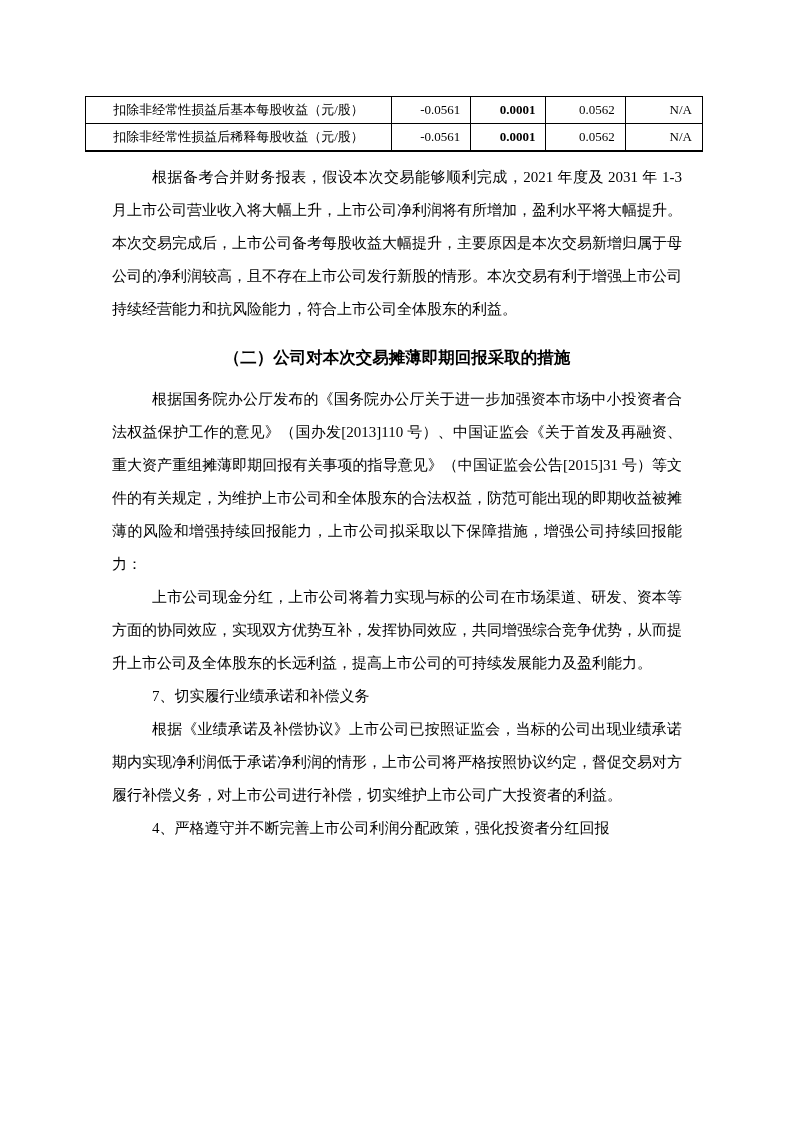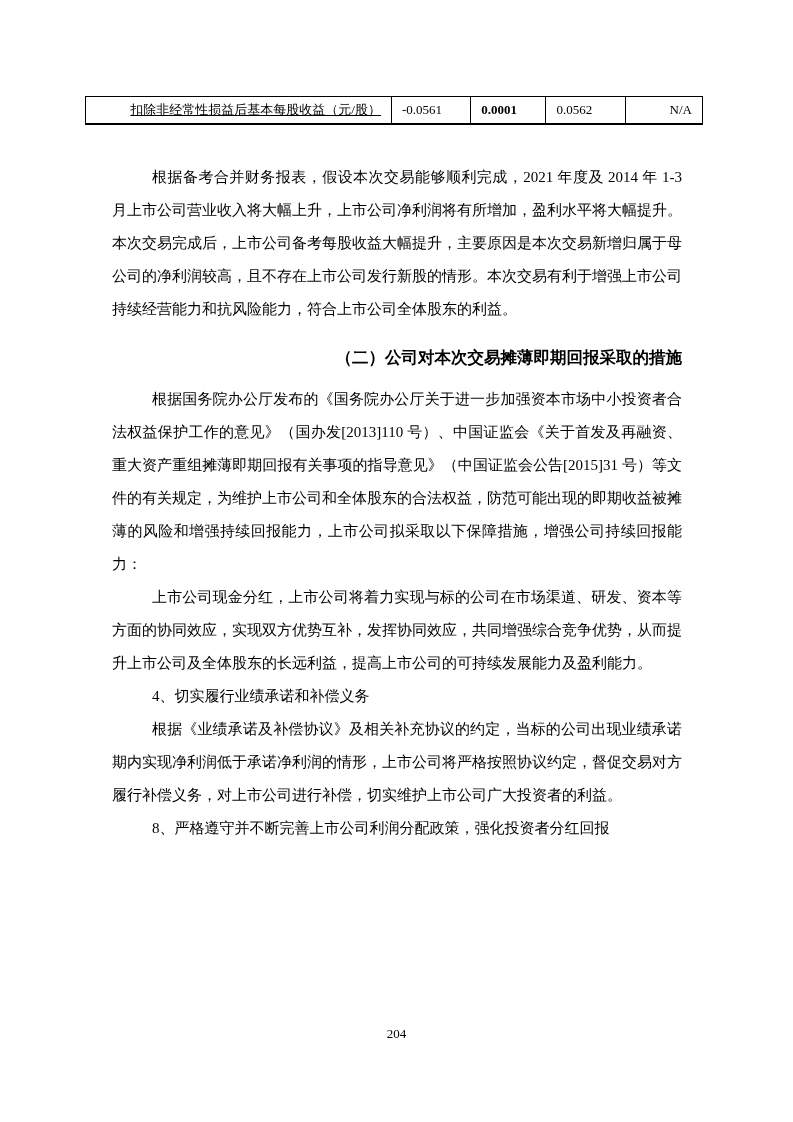--- a/index.html
+++ b/index.html
@@ -24,42 +24,42 @@
     font-size: 13px;
     color: #000;
   }
   table.eps-table td {
     border: 1px solid #000;
     height: 27px;
     padding: 2px 10px;
     vertical-align: middle;
   }
   table.eps-table tr:last-child td { border-bottom: 2px solid #000; }
-  td.cell-label { text-align: right; padding-left: 8px; width: 305px; text-decoration: underline; }
-  td.cell-num  { width: 79px; }
+  td.cell-label { text-align: center; padding-left: 8px; width: 305px; }
+  td.cell-num  { text-align: right; width: 79px; }
   td.cell-num3 { width: 75px; font-weight: bold; }
   td.cell-na   { text-align: right; width: 77px; }
 
   .content {
     position: absolute;
     top: 161px; left: 112px;
     width: 570px;
     font-size: 15px;
     line-height: 33px;
     text-align: justify;
   }
   p.para { text-indent: 40px; }
   p.item { text-indent: 40px; }
   h2.section-heading {
     font-family: "Liberation Sans", "DejaVu Sans", sans-serif;
     font-weight: 700;
     font-size: 16.5px;
     line-height: 33px;
     margin: 15px 0 9px 0;
-    text-align: right;
+    text-align: center;
     text-indent: 0;
   }
   .page-number {
     position: absolute;
     top: 1026px; left: 0;
     width: 100%;
     text-align: center;
     font-size: 13px;
   }
 </style>
@@ -71,34 +71,40 @@
   <div class="table-wrap">
     <table class="eps-table">
       <tbody>
         <tr>
           <td class="cell-label">扣除非经常性损益后基本每股收益（元/股）</td>
           <td class="cell-num">-0.0561</td>
           <td class="cell-num cell-num3">0.0001</td>
           <td class="cell-num">0.0562</td>
           <td class="cell-na">N/A</td>
         </tr>
+        <tr>
+          <td class="cell-label">扣除非经常性损益后稀释每股收益（元/股）</td>
+          <td class="cell-num">-0.0561</td>
+          <td class="cell-num cell-num3">0.0001</td>
+          <td class="cell-num">0.0562</td>
+          <td class="cell-na">N/A</td>
+        </tr>
       </tbody>
     </table>
   </div>
 
   <div class="content">
-    <p class="para">根据备考合并财务报表，假设本次交易能够顺利完成，2021 年度及 2014 年 1-3 月上市公司营业收入将大幅上升，上市公司净利润将有所增加，盈利水平将大幅提升。本次交易完成后，上市公司备考每股收益大幅提升，主要原因是本次交易新增归属于母公司的净利润较高，且不存在上市公司发行新股的情形。本次交易有利于增强上市公司持续经营能力和抗风险能力，符合上市公司全体股东的利益。</p>
+    <p class="para">根据备考合并财务报表，假设本次交易能够顺利完成，2021 年度及 2031 年 1-3 月上市公司营业收入将大幅上升，上市公司净利润将有所增加，盈利水平将大幅提升。本次交易完成后，上市公司备考每股收益大幅提升，主要原因是本次交易新增归属于母公司的净利润较高，且不存在上市公司发行新股的情形。本次交易有利于增强上市公司持续经营能力和抗风险能力，符合上市公司全体股东的利益。</p>
 
     <h2 class="section-heading">（二）公司对本次交易摊薄即期回报采取的措施</h2>
 
     <p class="para">根据国务院办公厅发布的《国务院办公厅关于进一步加强资本市场中小投资者合法权益保护工作的意见》（国办发[2013]110 号）、中国证监会《关于首发及再融资、重大资产重组摊薄即期回报有关事项的指导意见》（中国证监会公告[2015]31 号）等文件的有关规定，为维护上市公司和全体股东的合法权益，防范可能出现的即期收益被摊薄的风险和增强持续回报能力，上市公司拟采取以下保障措施，增强公司持续回报能力：</p>
 
     <p class="para">上市公司现金分红，上市公司将着力实现与标的公司在市场渠道、研发、资本等方面的协同效应，实现双方优势互补，发挥协同效应，共同增强综合竞争优势，从而提升上市公司及全体股东的长远利益，提高上市公司的可持续发展能力及盈利能力。</p>
 
-    <p class="item">4、切实履行业绩承诺和补偿义务</p>
-    <p class="para">根据《业绩承诺及补偿协议》及相关补充协议的约定，当标的公司出现业绩承诺期内实现净利润低于承诺净利润的情形，上市公司将严格按照协议约定，督促交易对方履行补偿义务，对上市公司进行补偿，切实维护上市公司广大投资者的利益。</p>
+    <p class="item">7、切实履行业绩承诺和补偿义务</p>
+    <p class="para">根据《业绩承诺及补偿协议》上市公司已按照证监会，当标的公司出现业绩承诺期内实现净利润低于承诺净利润的情形，上市公司将严格按照协议约定，督促交易对方履行补偿义务，对上市公司进行补偿，切实维护上市公司广大投资者的利益。</p>
 
-    <p class="item">8、严格遵守并不断完善上市公司利润分配政策，强化投资者分红回报</p>
+    <p class="item">4、严格遵守并不断完善上市公司利润分配政策，强化投资者分红回报</p>
   </div>
 
-  <div class="page-number">204</div>
 
 </div>
 
 </body></html>

